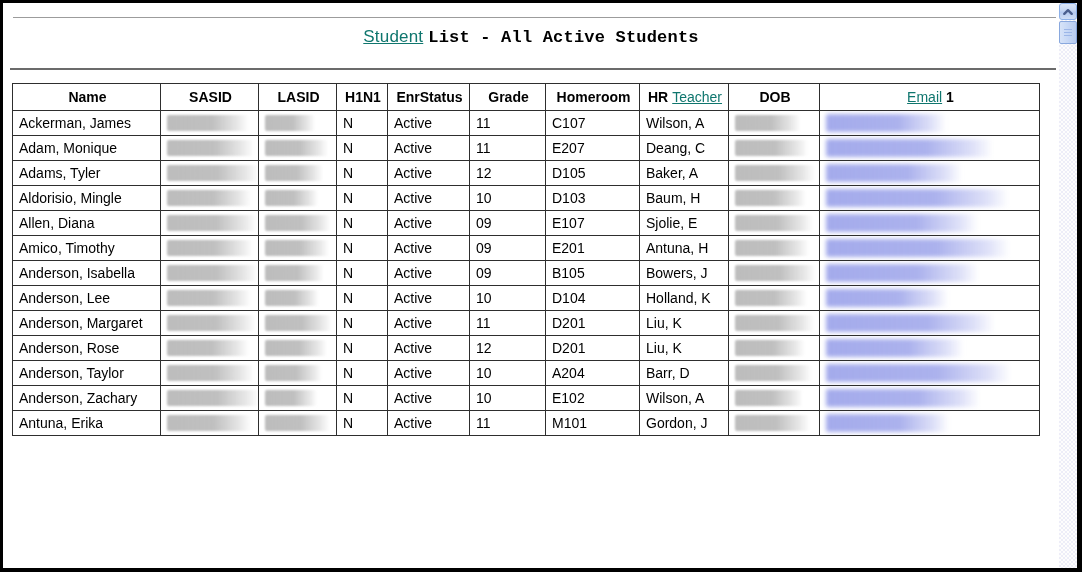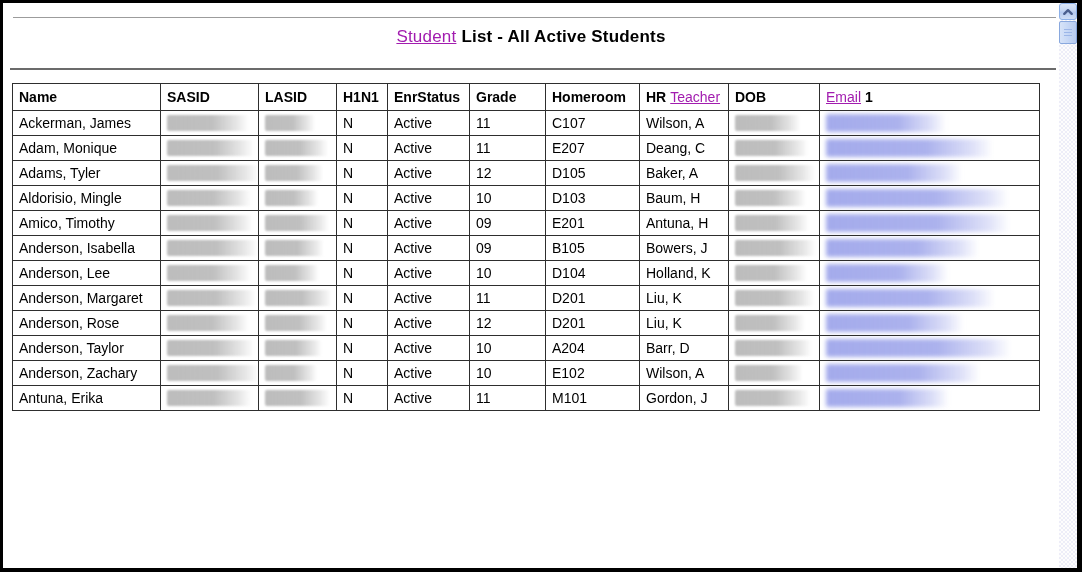--- a/index.html
+++ b/index.html
@@ -29,43 +29,43 @@
     margin: 21px 3px 0 7px;
   }
   #page-title {
     margin-top: 9px;
     text-align: center;
     font-size: 17px;
     font-weight: bold;
     letter-spacing: 0.2px;
   }
   a.green-link {
-    color: #a21caf;
+    color: #0f766e;
     cursor: pointer;
   }
   #page-title a.green-link { font-weight: normal; }
-  .sp { margin-left: 5px; }
+  .sp { margin-left: 5px; font-family: Liberation Mono, monospace; }
   .sp4 { margin-left: 4px; }
 
   table#students {
     margin: 13px 0 0 9px;
     border-collapse: collapse;
     table-layout: fixed;
     width: 1028px;
     font-size: 14px;
   }
   #students th, #students td {
     border: 1px solid #2e2e2e;
     padding: 2px 4px 2px 6px;
     text-align: left;
     white-space: nowrap;
     overflow: hidden;
     vertical-align: middle;
   }
-  #students thead th { height: 27px; font-weight: bold; font-size: 14px; }
+  #students thead th { height: 27px; font-weight: bold; font-size: 14px; text-align: center; }
   #students thead a.green-link { font-weight: normal; }
   #students tbody td { height: 25px; }
 
   
   .blob {
     height: 16px;
     border-radius: 2px;
     filter: blur(1.3px);
     background: linear-gradient(to right,
       rgba(185,185,185,0.95) 0%,
@@ -238,20 +238,40 @@
     <td>D103</td>
     <td>Baum, H</td>
     <td>
               <div class="blob b-dob" style="width: 71px;"></div>
             </td>
     <td>
               <div class="blob blue b-email" style="width: 183px;"></div>
             </td>
   </tr>
           <tr>
+    <td>Allen, Diana</td>
+    <td>
+              <div class="blob b-sasid" style="width: 90px;"></div>
+            </td>
+    <td>
+              <div class="blob b-lasid" style="width: 66px;"></div>
+            </td>
+    <td>N</td>
+    <td>Active</td>
+    <td>09</td>
+    <td>E107</td>
+    <td>Sjolie, E</td>
+    <td>
+              <div class="blob b-dob" style="width: 78px;"></div>
+            </td>
+    <td>
+              <div class="blob blue b-email" style="width: 152px;"></div>
+            </td>
+  </tr>
+          <tr>
     <td>Amico, Timothy</td>
     <td>
               <div class="blob b-sasid" style="width: 86px;"></div>
             </td>
     <td>
               <div class="blob b-lasid" style="width: 64px;"></div>
             </td>
     <td>N</td>
     <td>Active</td>
     <td>09</td>

